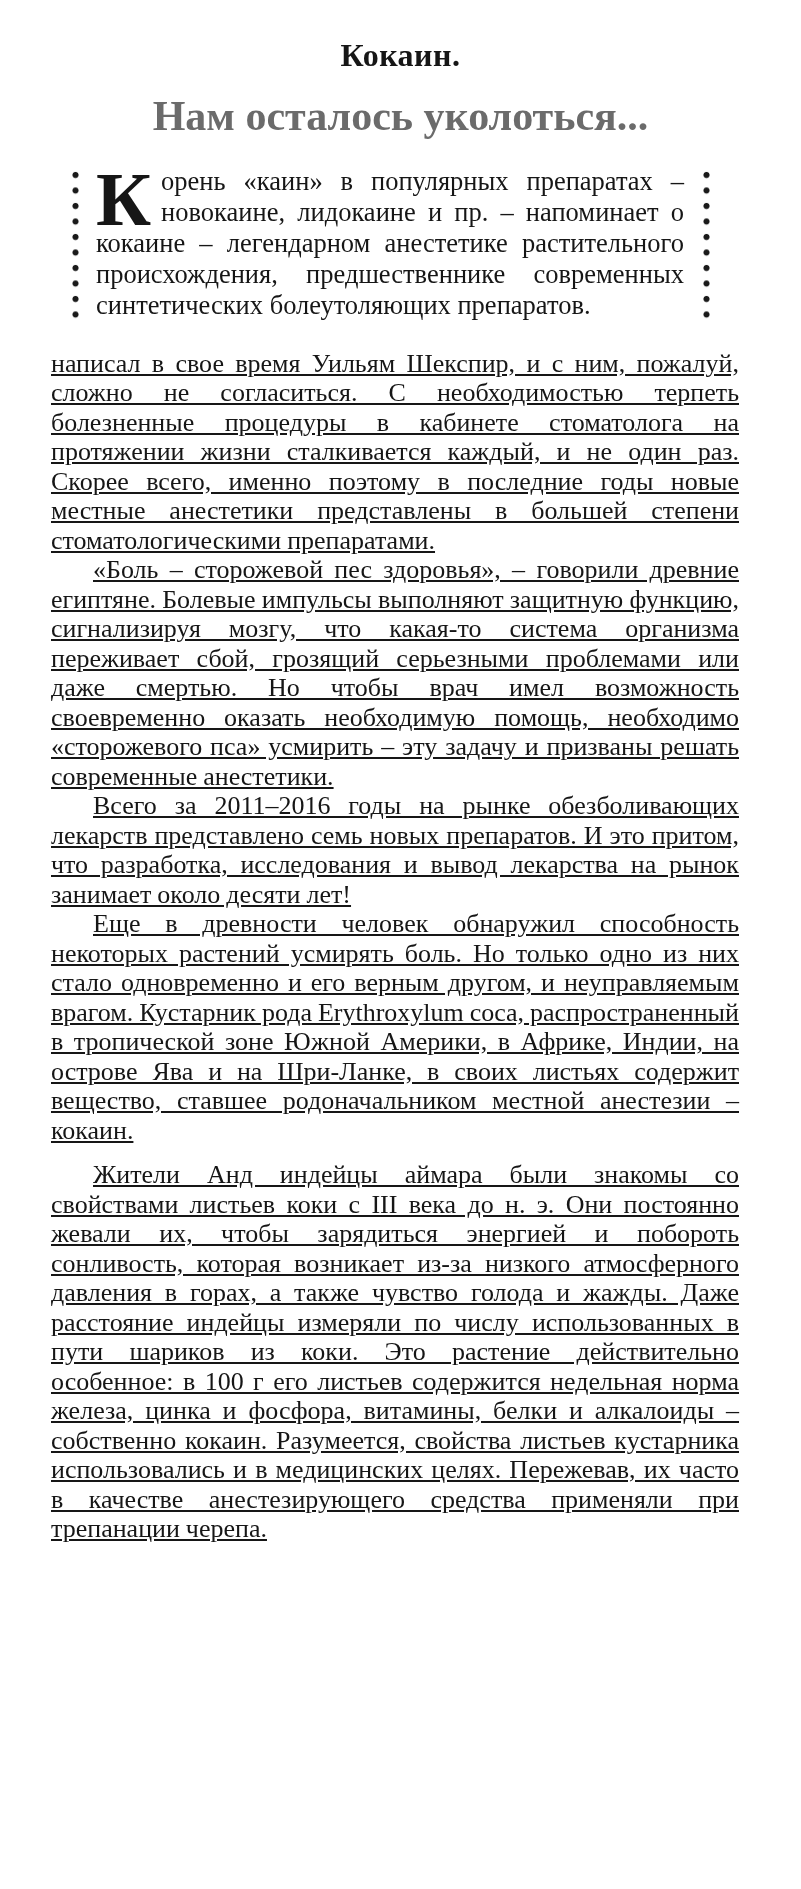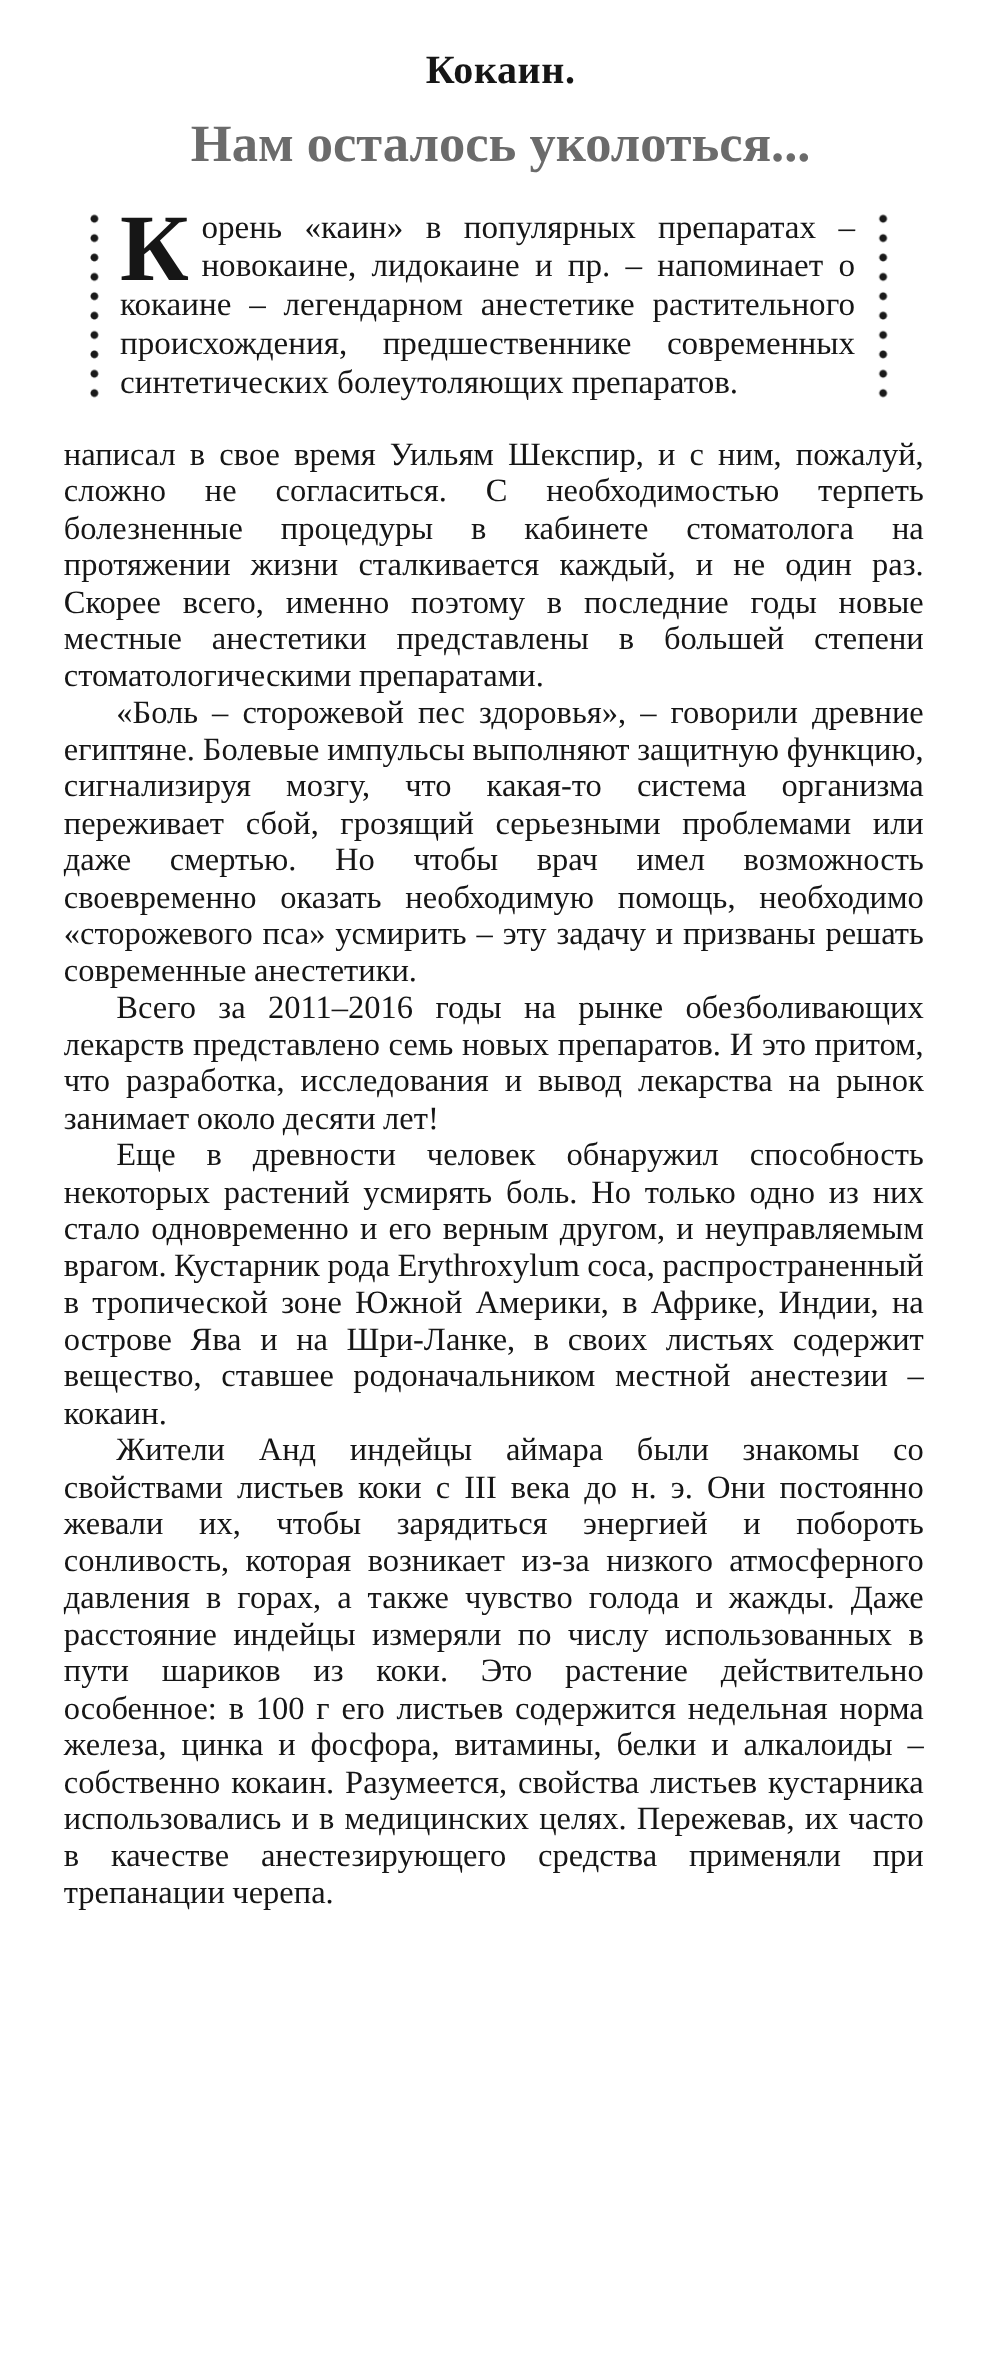--- a/index.html
+++ b/index.html
@@ -48,30 +48,30 @@
     background-image:radial-gradient(circle at 3.5px 5px, #1a1a1a 2.6px, transparent 3.5px);
     background-size:7px 15.5px;
     background-repeat:repeat-y;
   }
   .dots.left  { left:0; }
   .dots.right { right:0; }
   .poem {
     margin:34px 40px 0 168px;
     font-size:26px; line-height:30.5px;
   }
-  .body-text { margin:0 62px 0 51px; }
+  .body-text { margin:0 62px 0 51px;text-decoration:underline; }
   .body-text p {
     margin:0;
     font-size:26px; line-height:29.5px;
     text-align:justify;
     text-indent:42px;
     word-spacing:-0.5px;
   }
   .body-text p.noindent { text-indent:0; margin-top:28px; }
-  .body-text p.section-gap { }
+  .body-text p.section-gap { margin-top:15px; }
 </style>
 </head>
 <body>
 
 <div class="page">
 
   <h1 class="title">Кокаин.</h1>
   <h2 class="subtitle">Нам осталось уколоться...</h2>
 
   <div class="lead">

